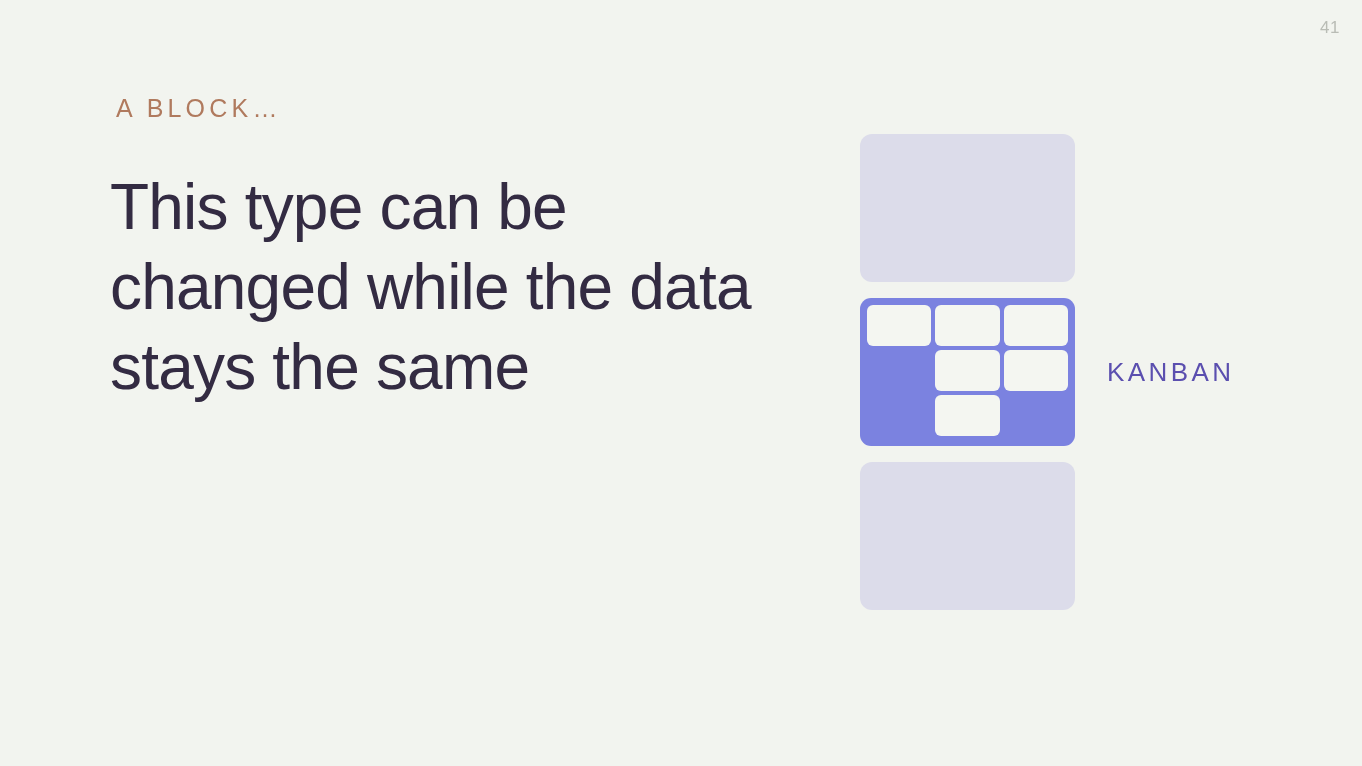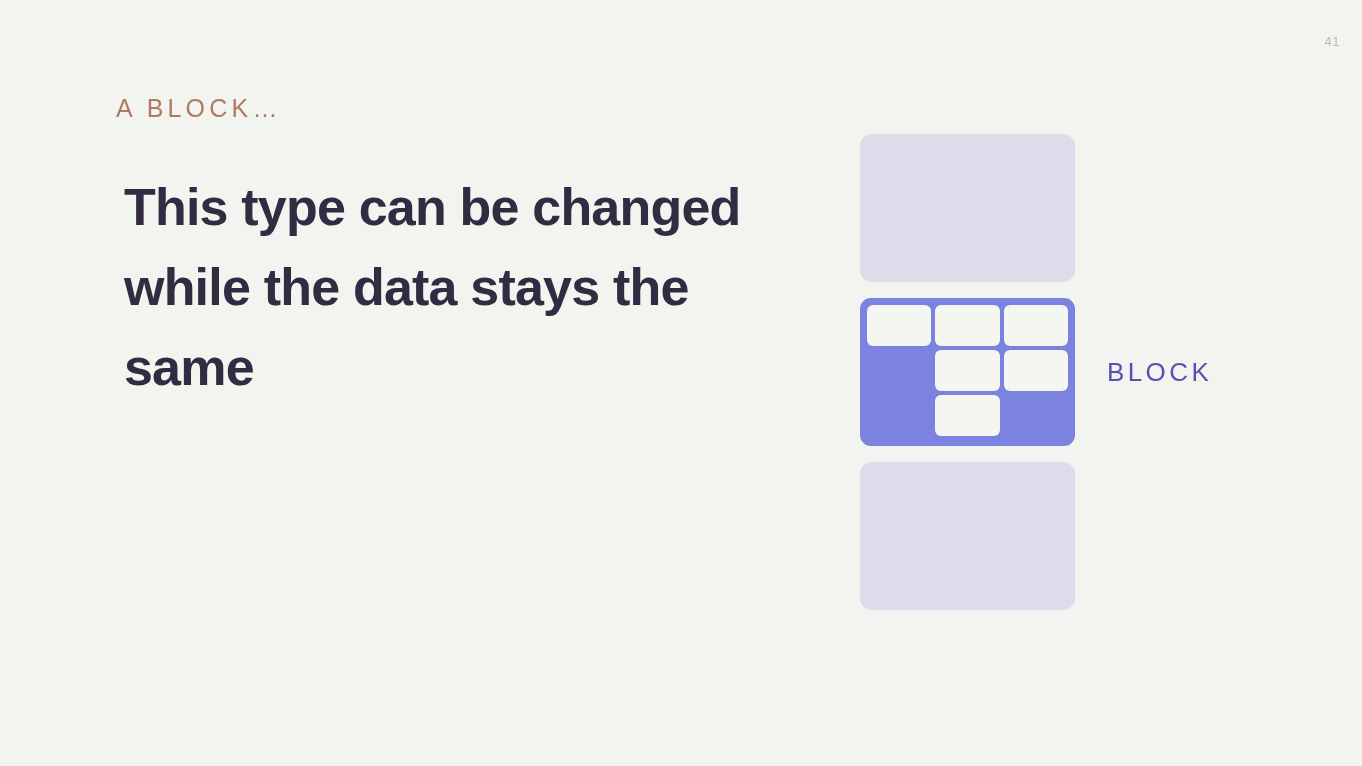--- a/index.html
+++ b/index.html
@@ -13,50 +13,49 @@
     font-family: "Liberation Sans", sans-serif;
     overflow: hidden;
     position: relative;
   }
 
   
   .page-number {
     position: absolute;
     top: 18px;
     right: 22px;
-    font-size: 13px;
+    font-size: 17px;
     color: #B9BCB5;
     letter-spacing: 0.5px;
     font-weight: 400;
-    margin-top: 16px;
   }
 
   
   .text-col {
     position: absolute;
     left: 108px;
     top: 96px;
     width: 680px;
   }
   .eyebrow {
     font-size: 25px;
     letter-spacing: 4.2px;
     color: #B07A5E;
     font-weight: 400;
     line-height: 1;
     margin: 0 0 46px 8px;
     white-space: nowrap;
   }
   .headline {
-    font-size: 52px;
+    font-size: 64px;
     line-height: 80px;
     color: #332B42;
-    font-weight: 700;
+    font-weight: 400;
     letter-spacing: -0.8px;
-    margin: 16px;
+    margin: 2px;
     max-width: 660px;
   }
 
   
   .illus-col {
     position: absolute;
     left: 860px;
     top: 134px;
   }
   .block {
@@ -132,18 +131,18 @@
       <div class="kanban-col">
         <div class="kanban-card"></div>
         <div class="kanban-card"></div>
         <div class="kanban-card"></div>
       </div>
       <div class="kanban-col">
         <div class="kanban-card"></div>
         <div class="kanban-card"></div>
       </div>
     </div>
-    <div class="kanban-label">BLOCK</div>
+    <div class="kanban-label">KANBAN</div>
   </div>
 
   <div class="block placeholder-block placeholder-bottom"></div>
 
 </div>
 
 </body></html>

